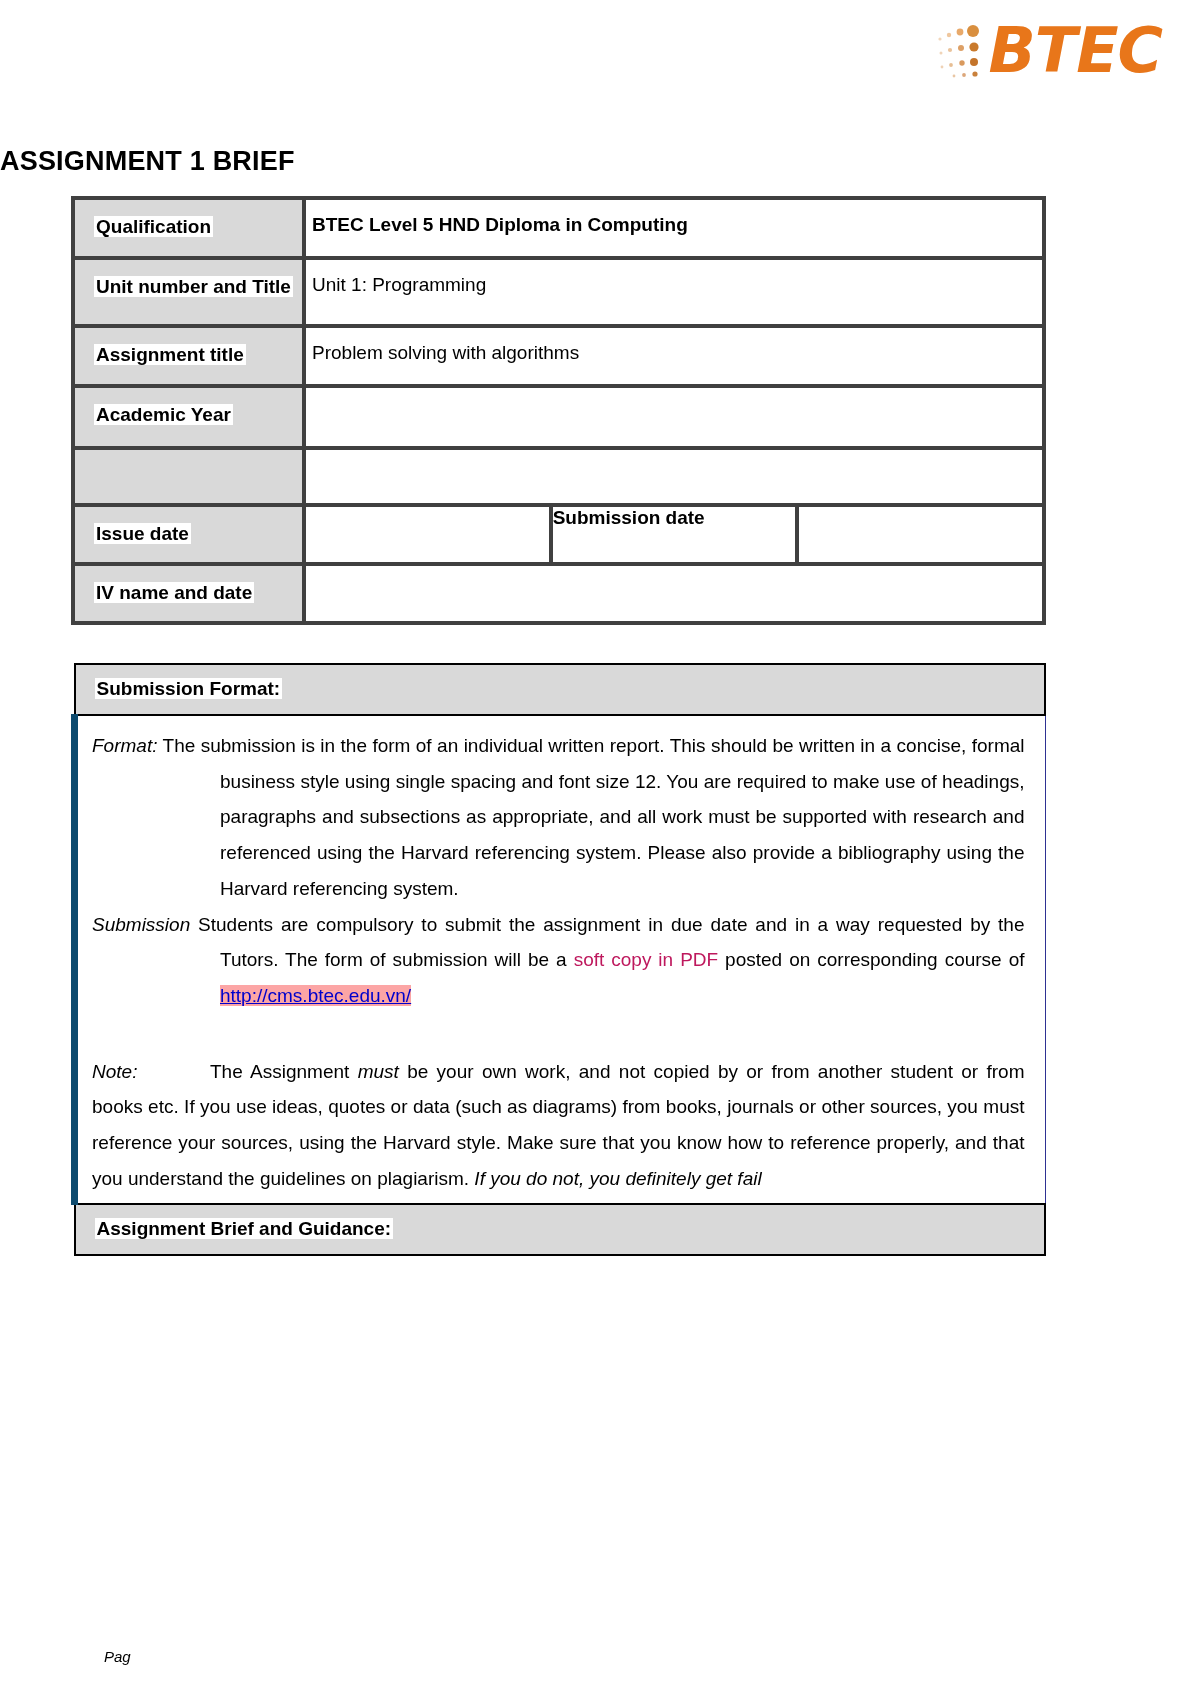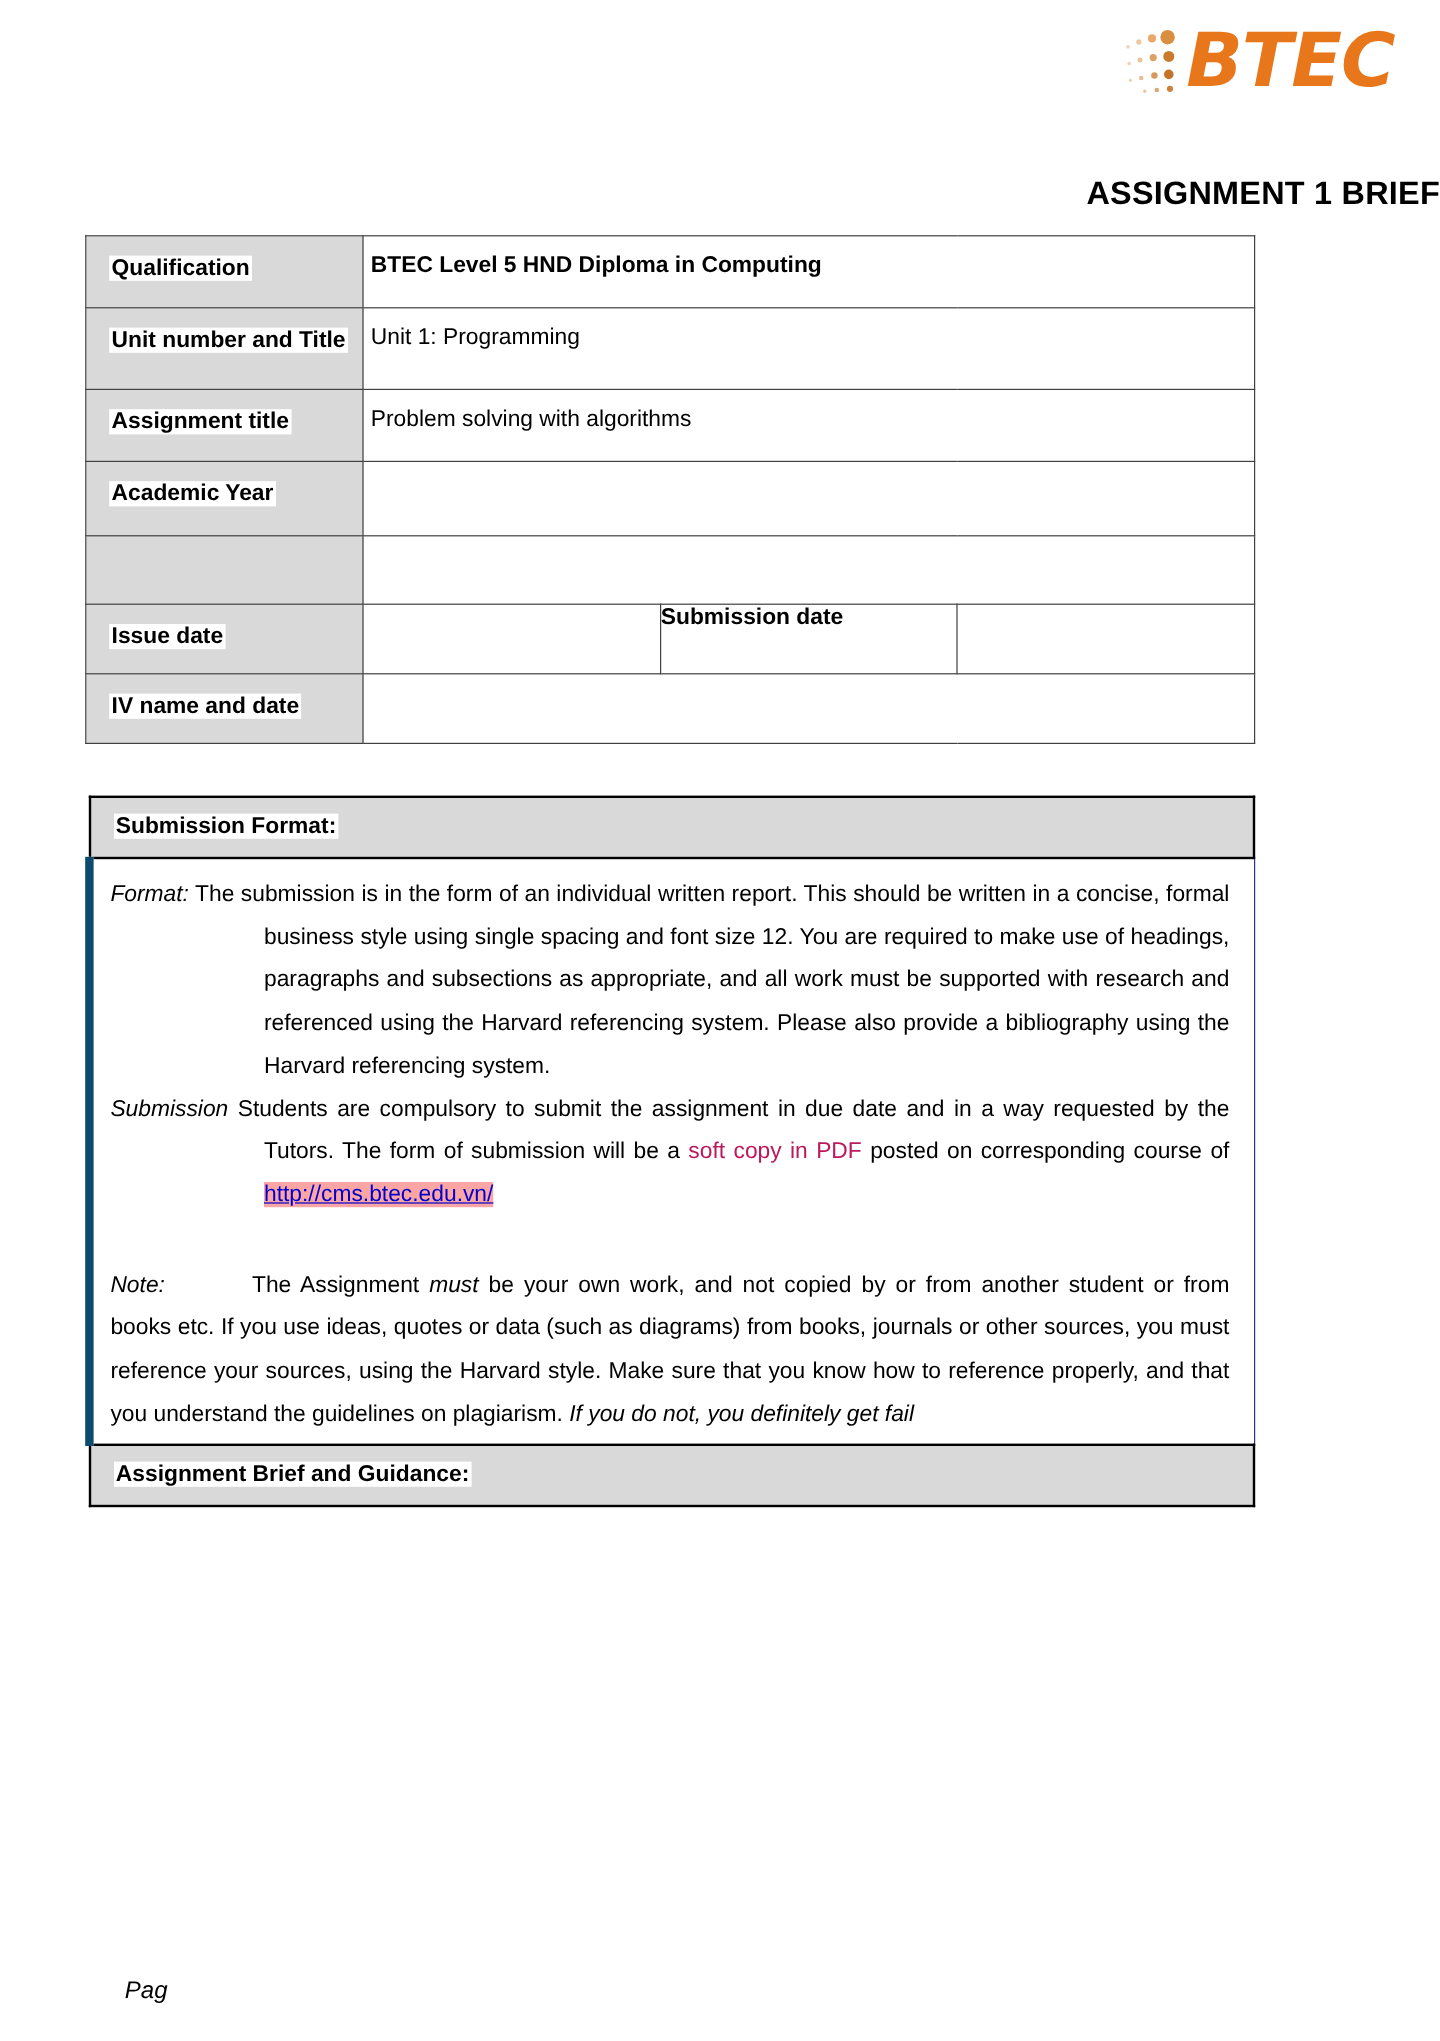--- a/index.html
+++ b/index.html
@@ -33,37 +33,37 @@
     line-height: 1;
     font-family: "DejaVu Sans", sans-serif;
   }
 
   
   .doc-title {
     position: absolute;
     top: 146px;
     left: 0;
     width: 1200px;
-    text-align: right;
+    text-align: left;
     font-size: 27px;
     font-weight: bold;
     letter-spacing: 0.2px;
   }
 
   
   .table-info {
     position: absolute;
     top: 196px;
     left: 71px;
     width: 975px;
     border-collapse: collapse;
     table-layout: fixed;
   }
   .table-info td {
-    border: 1px solid #404040;
+    border: 4px solid #404040;
     padding: 0;
     vertical-align: top;
   }
   .table-info .lbl {
     background: #D9D9D9;
     width: 231px;
     padding: 14px 0 14px 19px;
   }
   .table-info .val {
     background: #ffffff;
@@ -149,21 +149,21 @@
     font-style: italic;
     display: inline-block;
     width: 118px;
   }
 
   
   .footer {
     position: absolute;
     left: 104px;
     top: 1648px;
-    font-size: 20px;
+    font-size: 15px;
     font-style: italic;
     color: #000000;
   }
 </style>
 </head>
 <body>
 
 <div class="logo-wrap">
   <svg class="logo-dots" viewBox="0 0 60 56">
     <circle cx="46" cy="8" r="6" fill="#D98F3F"></circle>

